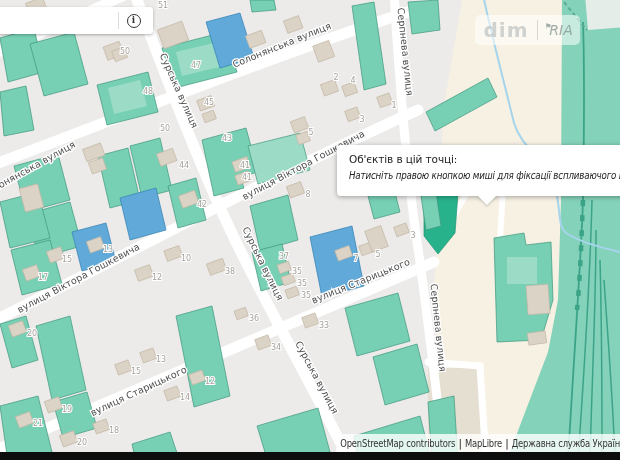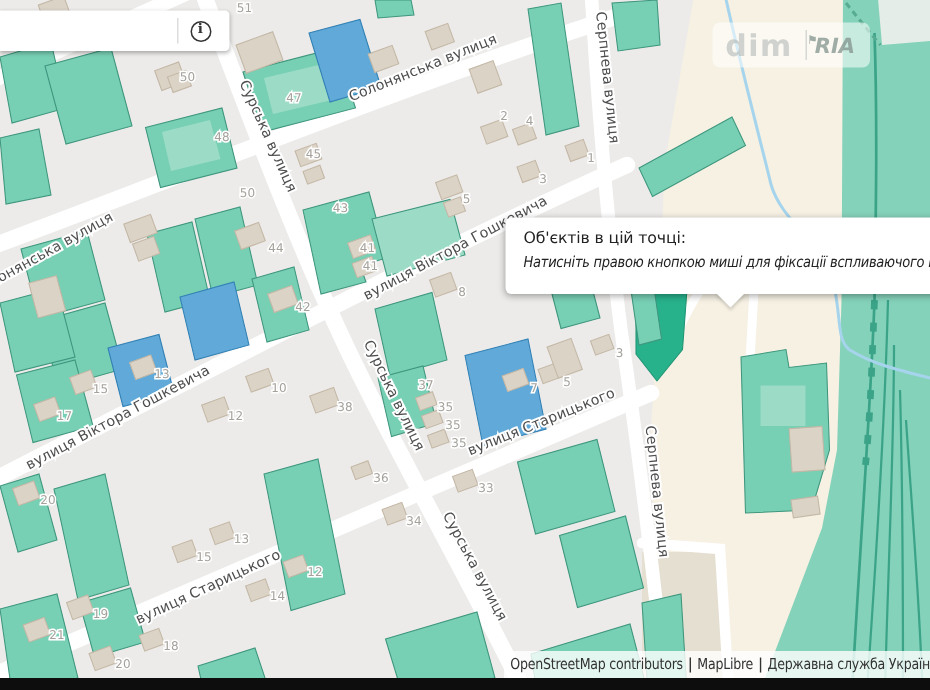--- a/index.html
+++ b/index.html
@@ -14,21 +14,21 @@
   .house{fill:#dcd3c7;stroke:#c3b7a5;stroke-width:.7;}
   .road{stroke:#ffffff;fill:none;stroke-linecap:round;}
   .rail{stroke:#3ba488;fill:none;}
   #infobar{position:absolute;left:0;top:7px;width:153px;height:27px;background:#fff;border-radius:0 3px 3px 0;box-shadow:0 1px 3px rgba(0,0,0,.3);}
   #infobar .divider{position:absolute;left:118px;top:5px;bottom:5px;width:1px;background:#ddd;}
   #info-btn{position:absolute;left:124px;top:4px;width:19px;height:19px;display:flex;align-items:center;justify-content:center;cursor:pointer;}
   #info-btn .circ{width:12px;height:12px;border:1.5px solid #333;border-radius:50%;display:flex;align-items:center;justify-content:center;font-size:9px;font-weight:bold;color:#333;line-height:1;font-family:"DejaVu Serif",serif;}
   #watermark{position:absolute;left:475px;top:15px;width:105px;height:30px;background:rgba(255,255,255,.55);border-radius:5px;display:flex;align-items:center;}
   #watermark .wm-left{flex:0 0 62px;text-align:center;font-size:20px;font-weight:bold;color:rgba(178,184,181,.6);letter-spacing:1px;}
   #watermark .wm-div{width:1px;height:20px;background:rgba(160,170,165,.4);}
-  #watermark .wm-right{flex:1;text-align:left;font-size:14px;font-weight:bold;font-style:italic;color:rgba(130,145,140,.75);}
+  #watermark .wm-right{flex:1;text-align:center;font-size:14px;font-weight:normal;font-style:italic;color:rgba(130,145,140,.75);}
   #watermark .flag{font-size:8px;vertical-align:6px;margin-right:-2px;}
   #tooltip{position:absolute;left:337px;top:145px;width:310px;height:51px;background:#fff;border-radius:4px;box-shadow:0 1px 5px rgba(0,0,0,.35);padding:8px 12px;box-sizing:border-box;white-space:nowrap;}
   #tooltip .tt-title{font-size:10.5px;color:#222;letter-spacing:-.1px;}
   #tooltip .tt-hint{font-size:10px;color:#222;font-style:italic;margin-top:5px;letter-spacing:-.2px;transform:scaleX(.87);transform-origin:0 50%;}
   #tooltip-arrow{position:absolute;left:477px;top:195px;width:0;height:0;border-left:10px solid transparent;border-right:10px solid transparent;border-top:10px solid #fff;filter:drop-shadow(0 2px 1px rgba(0,0,0,.15));}
   #attribution{position:absolute;left:336px;top:434px;width:339px;height:18px;background:rgba(255,255,255,.8);font-size:10px;color:#333;display:flex;align-items:center;padding-left:5px;box-sizing:border-box;white-space:nowrap;overflow:hidden;letter-spacing:-.2px;transform:scaleX(.84);transform-origin:0 50%;}
   #attribution .sep{font-weight:bold;margin:0 4px;}
   #blackbar{position:absolute;left:0;top:452px;width:620px;height:8px;background:#0d0d0d;}
 </style>
 </head>

